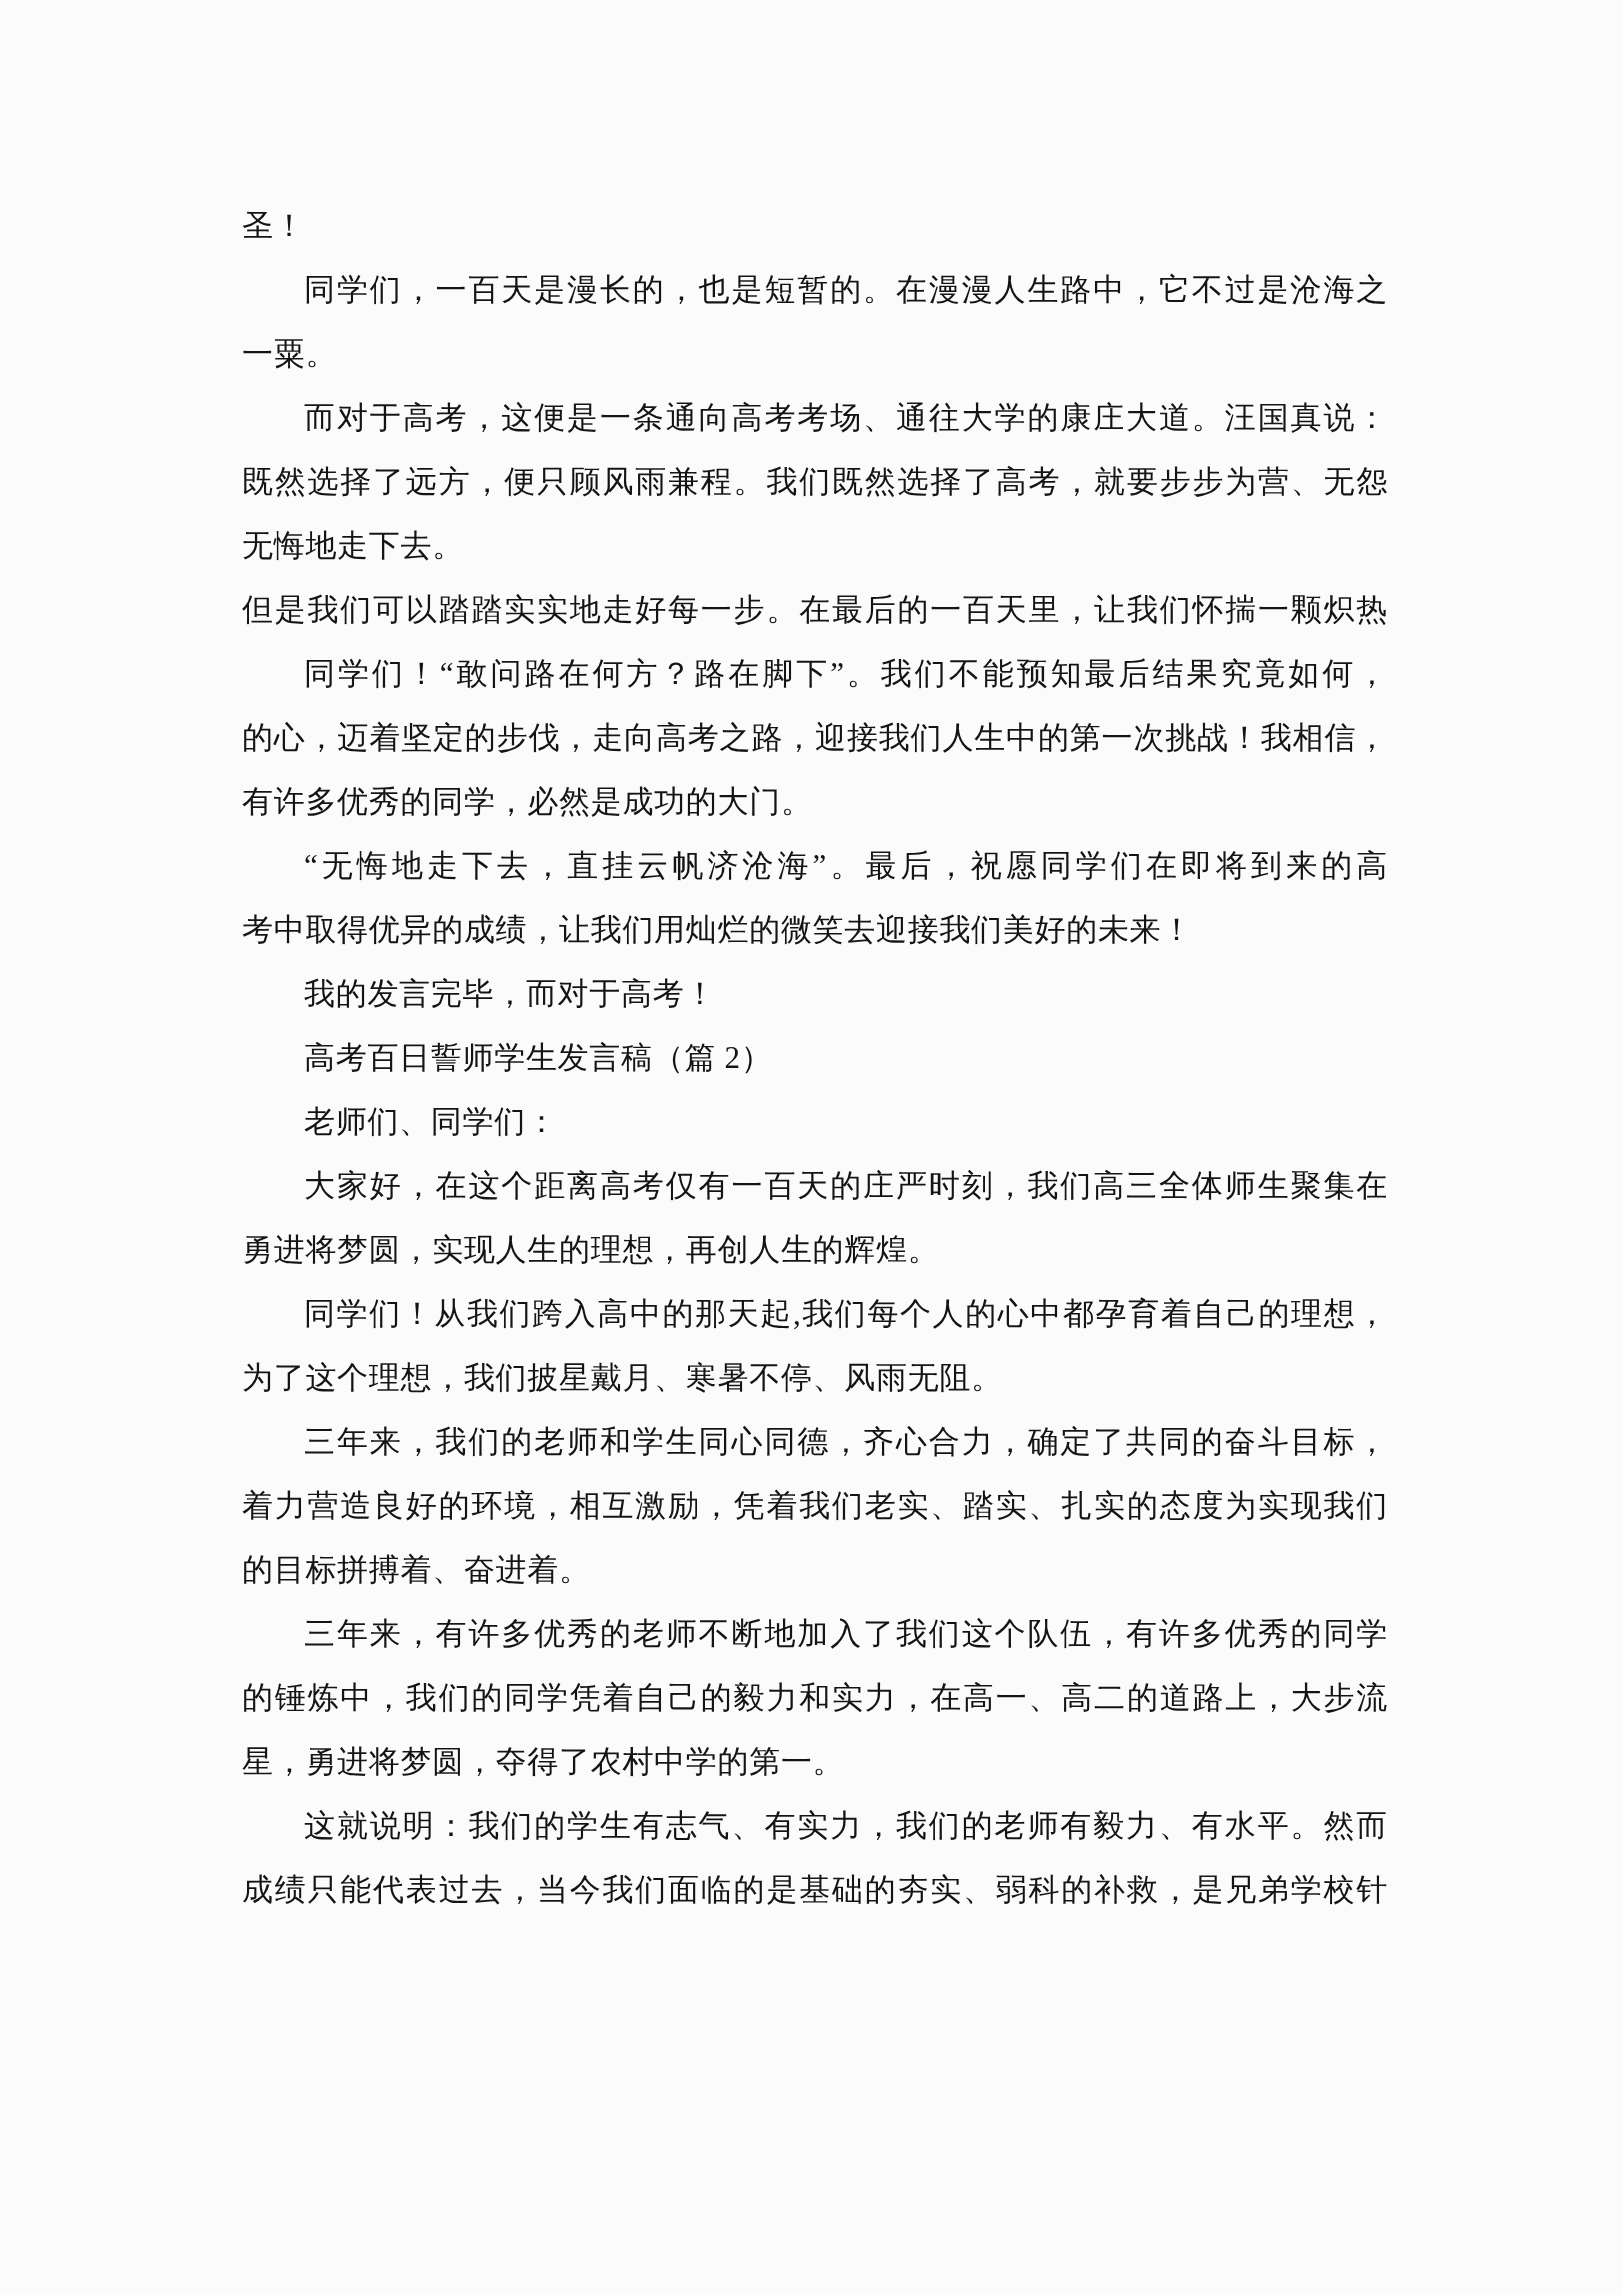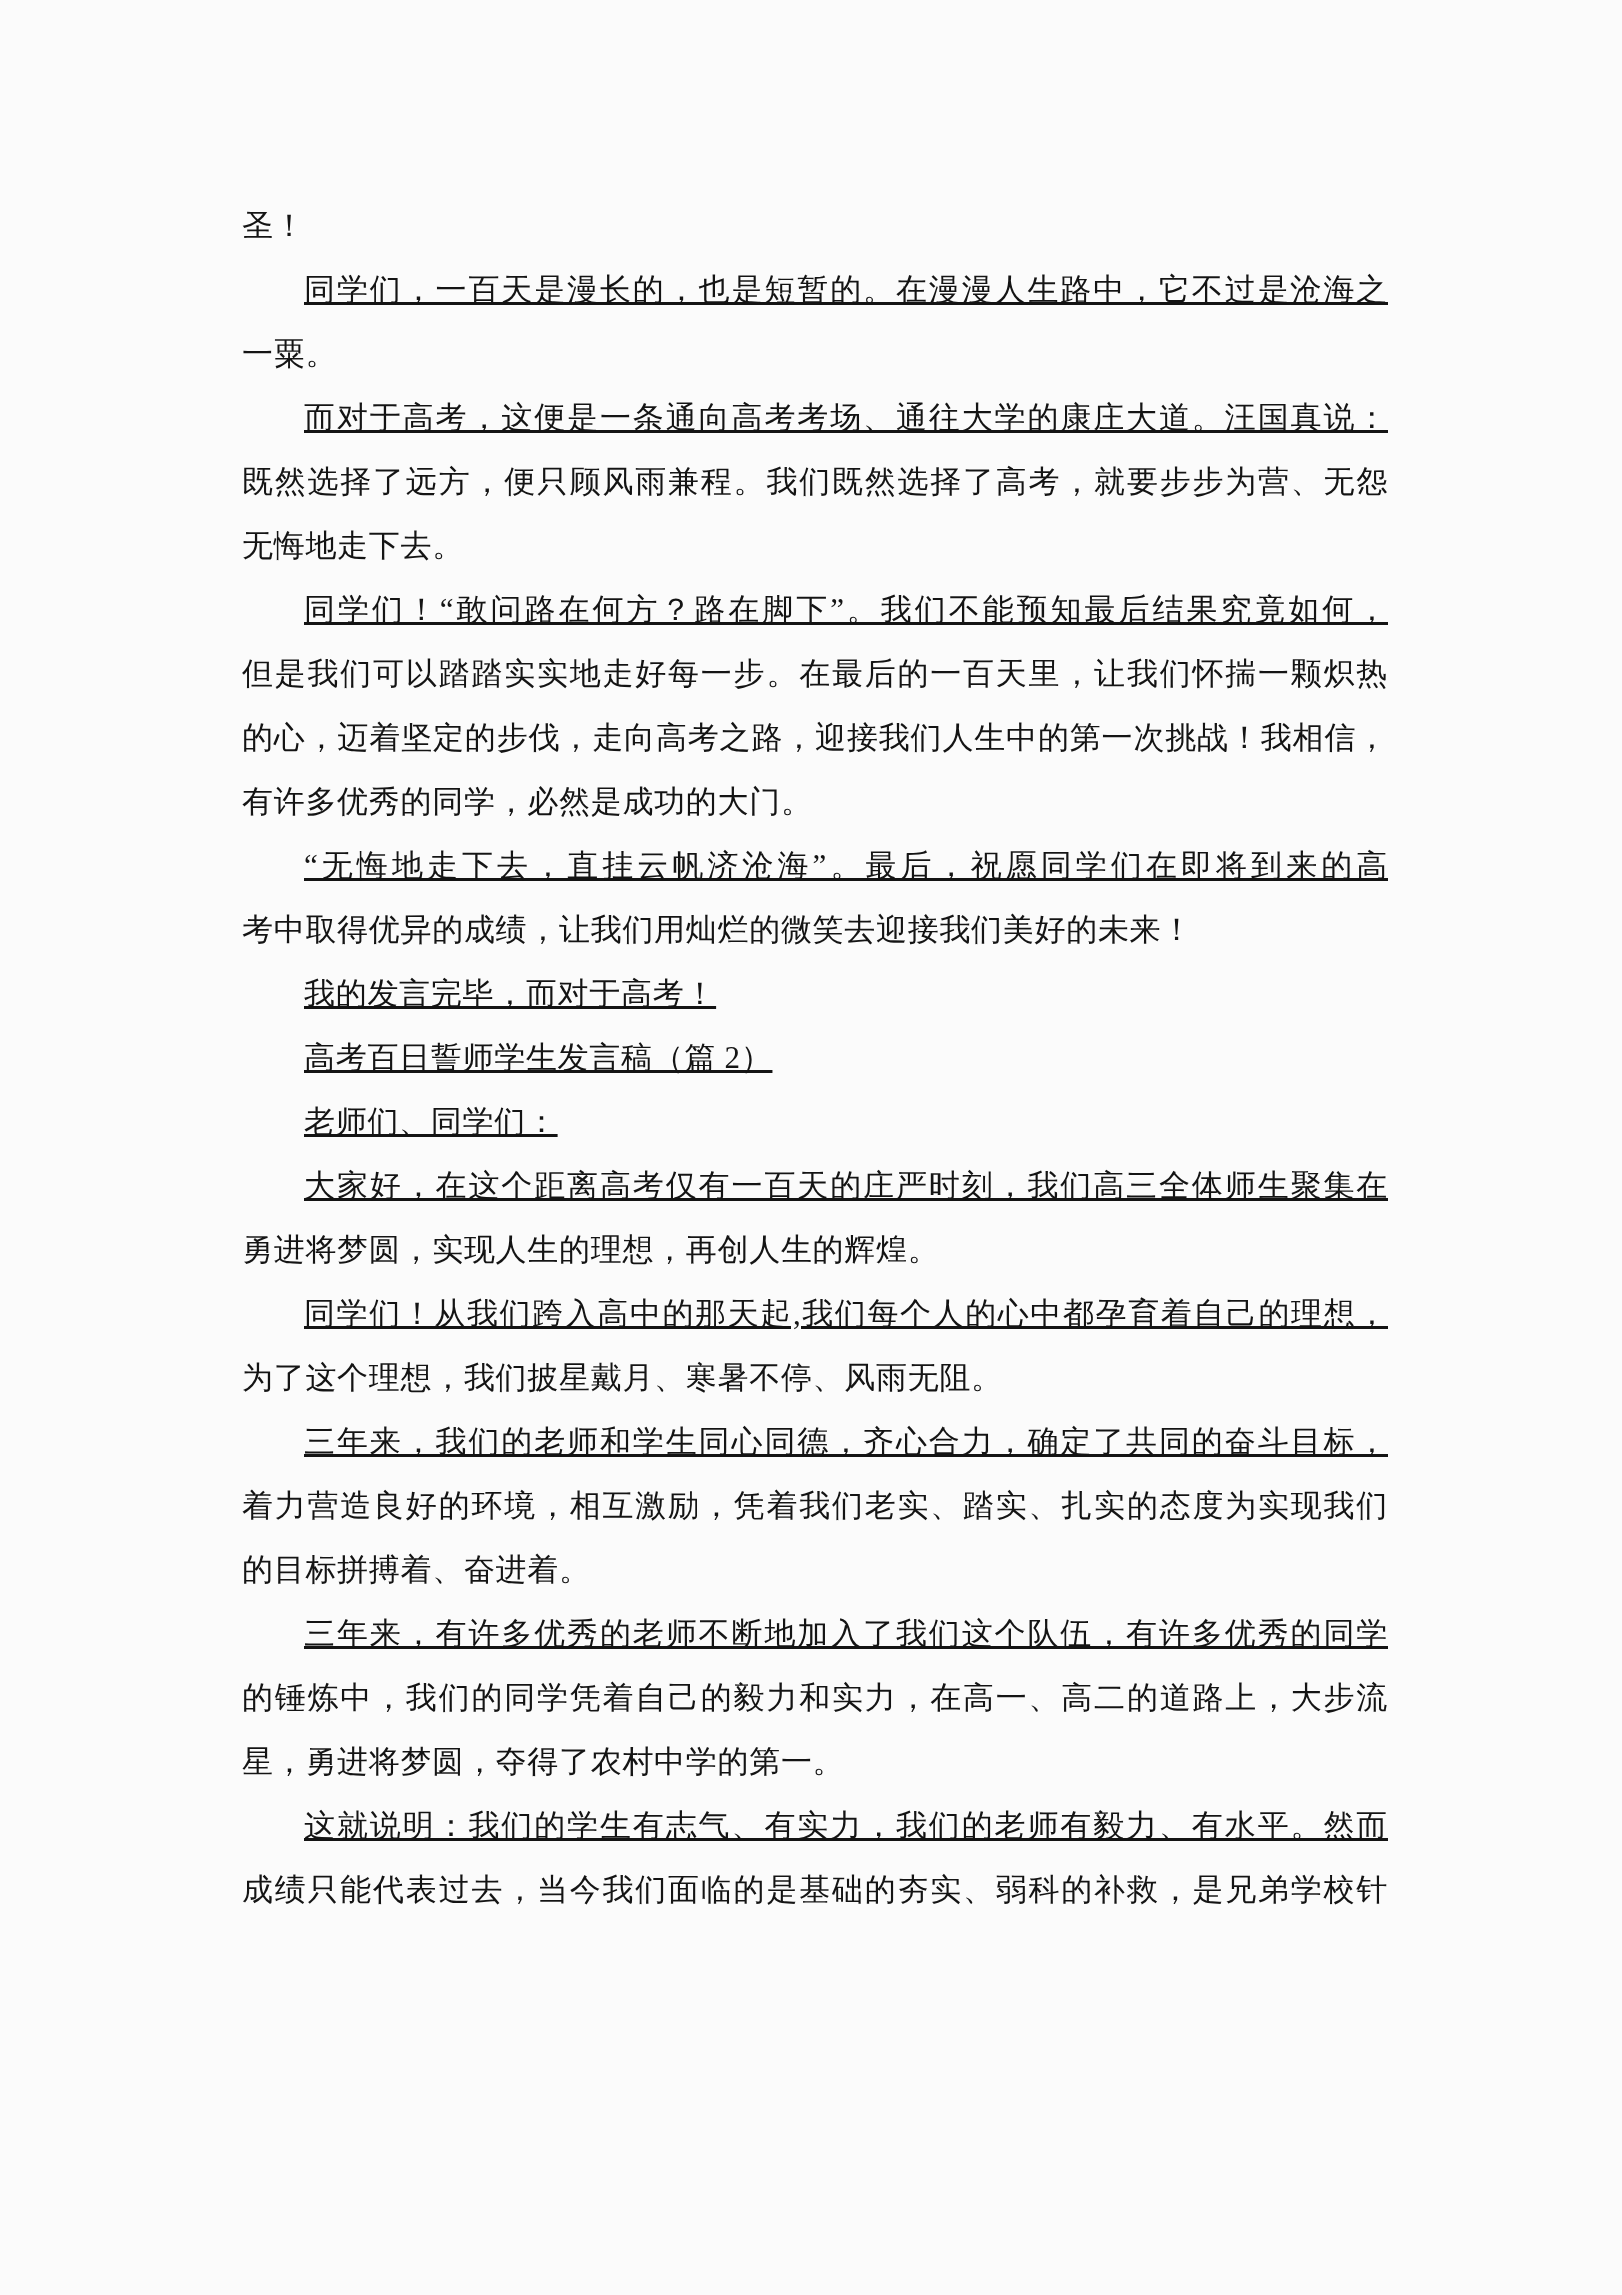--- a/index.html
+++ b/index.html
@@ -31,36 +31,35 @@
     text-align: left;
     white-space: normal;
   }
   .line.fill {
     text-align: justify;
     text-align-last: justify;
     text-justify: inter-character;
   }
   .line.indent {
     text-indent: 2em;
-    text-decoration: underline;
   }
 </style>
 </head>
 <body>
 
 <div class="page">
   <div class="text-block">
       <div class="line">圣！</div>
       <div class="line indent fill">同学们，一百天是漫长的，也是短暂的。在漫漫人生路中，它不过是沧海之</div>
       <div class="line">一粟。</div>
       <div class="line indent fill">而对于高考，这便是一条通向高考考场、通往大学的康庄大道。汪国真说：</div>
       <div class="line fill">既然选择了远方，便只顾风雨兼程。我们既然选择了高考，就要步步为营、无怨</div>
       <div class="line">无悔地走下去。</div>
+      <div class="line fill">但是我们可以踏踏实实地走好每一步。在最后的一百天里，让我们怀揣一颗炽热</div>
       <div class="line indent fill">同学们！“敢问路在何方？路在脚下”。我们不能预知最后结果究竟如何，</div>
-      <div class="line fill">但是我们可以踏踏实实地走好每一步。在最后的一百天里，让我们怀揣一颗炽热</div>
       <div class="line fill">的心，迈着坚定的步伐，走向高考之路，迎接我们人生中的第一次挑战！我相信，</div>
       <div class="line">有许多优秀的同学，必然是成功的大门。</div>
       <div class="line indent fill">“无悔地走下去，直挂云帆济沧海”。最后，祝愿同学们在即将到来的高</div>
       <div class="line">考中取得优异的成绩，让我们用灿烂的微笑去迎接我们美好的未来！</div>
       <div class="line indent">我的发言完毕，而对于高考！</div>
       <div class="line indent">高考百日誓师学生发言稿（篇 2）</div>
       <div class="line indent">老师们、同学们：</div>
       <div class="line indent fill">大家好，在这个距离高考仅有一百天的庄严时刻，我们高三全体师生聚集在</div>
       <div class="line">勇进将梦圆，实现人生的理想，再创人生的辉煌。</div>
       <div class="line indent fill">同学们！从我们跨入高中的那天起,我们每个人的心中都孕育着自己的理想，</div>

